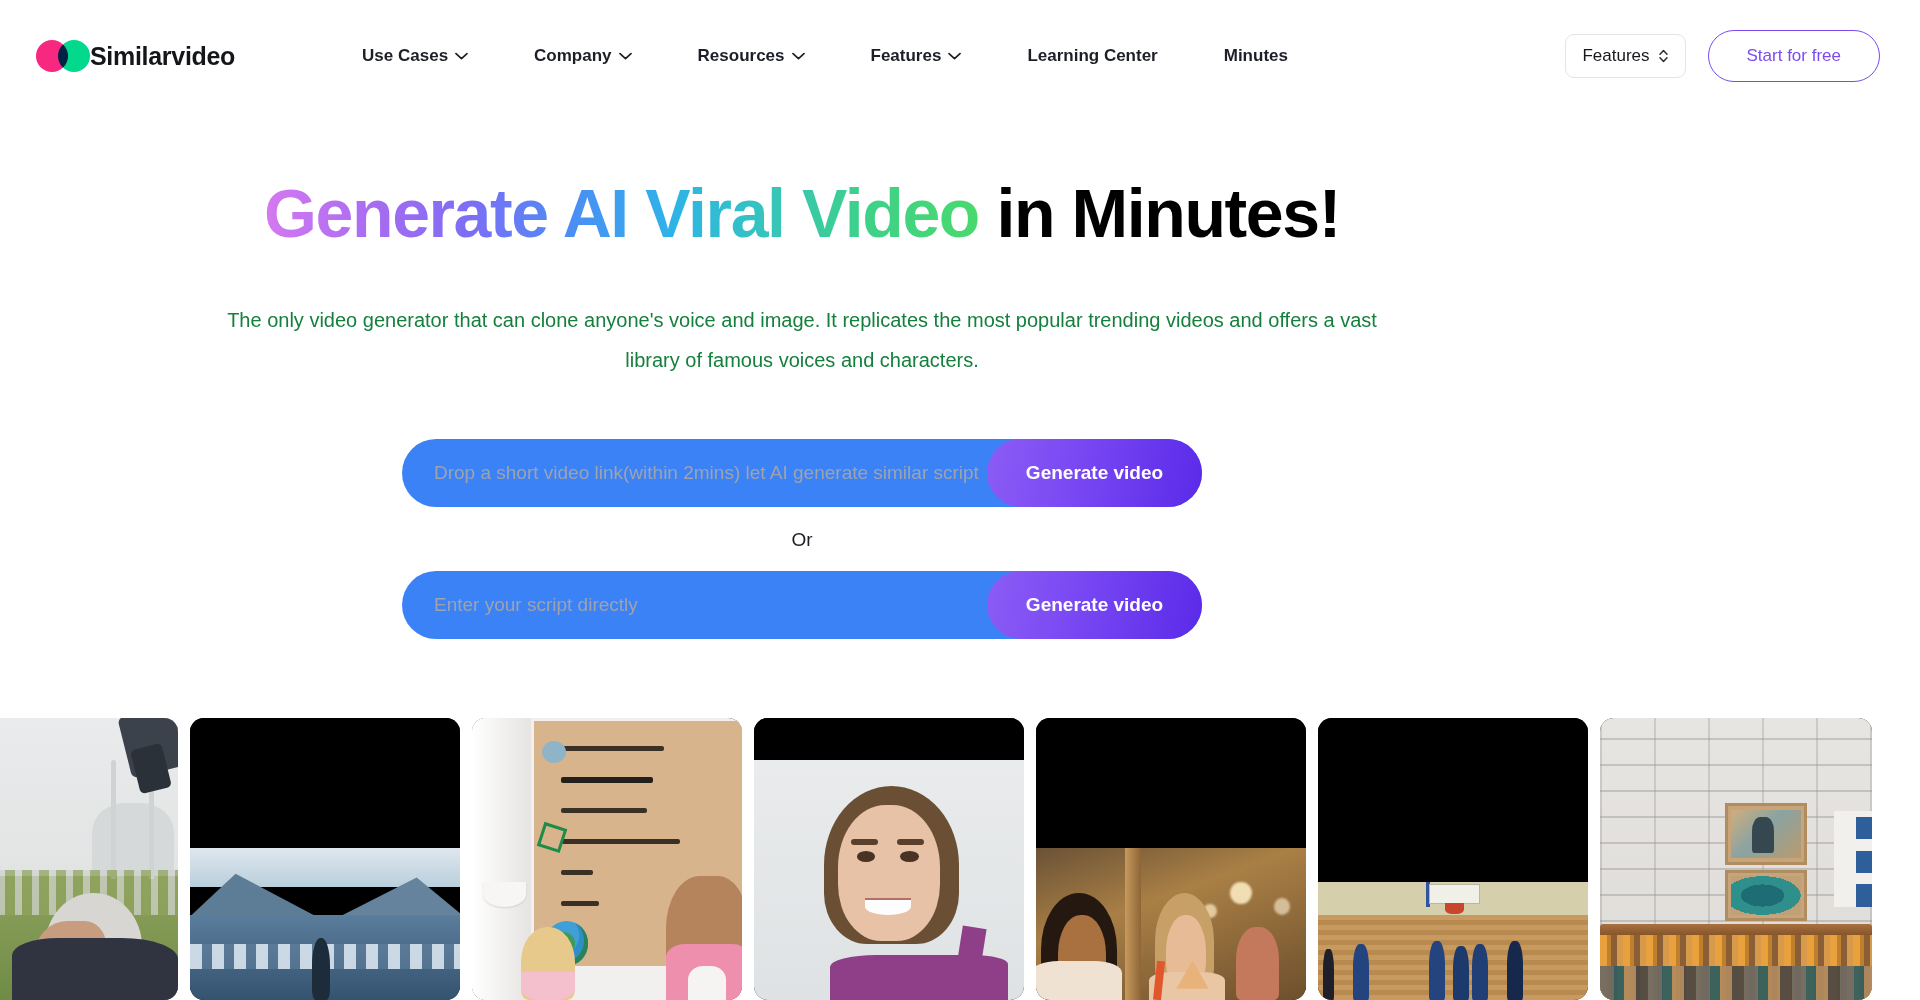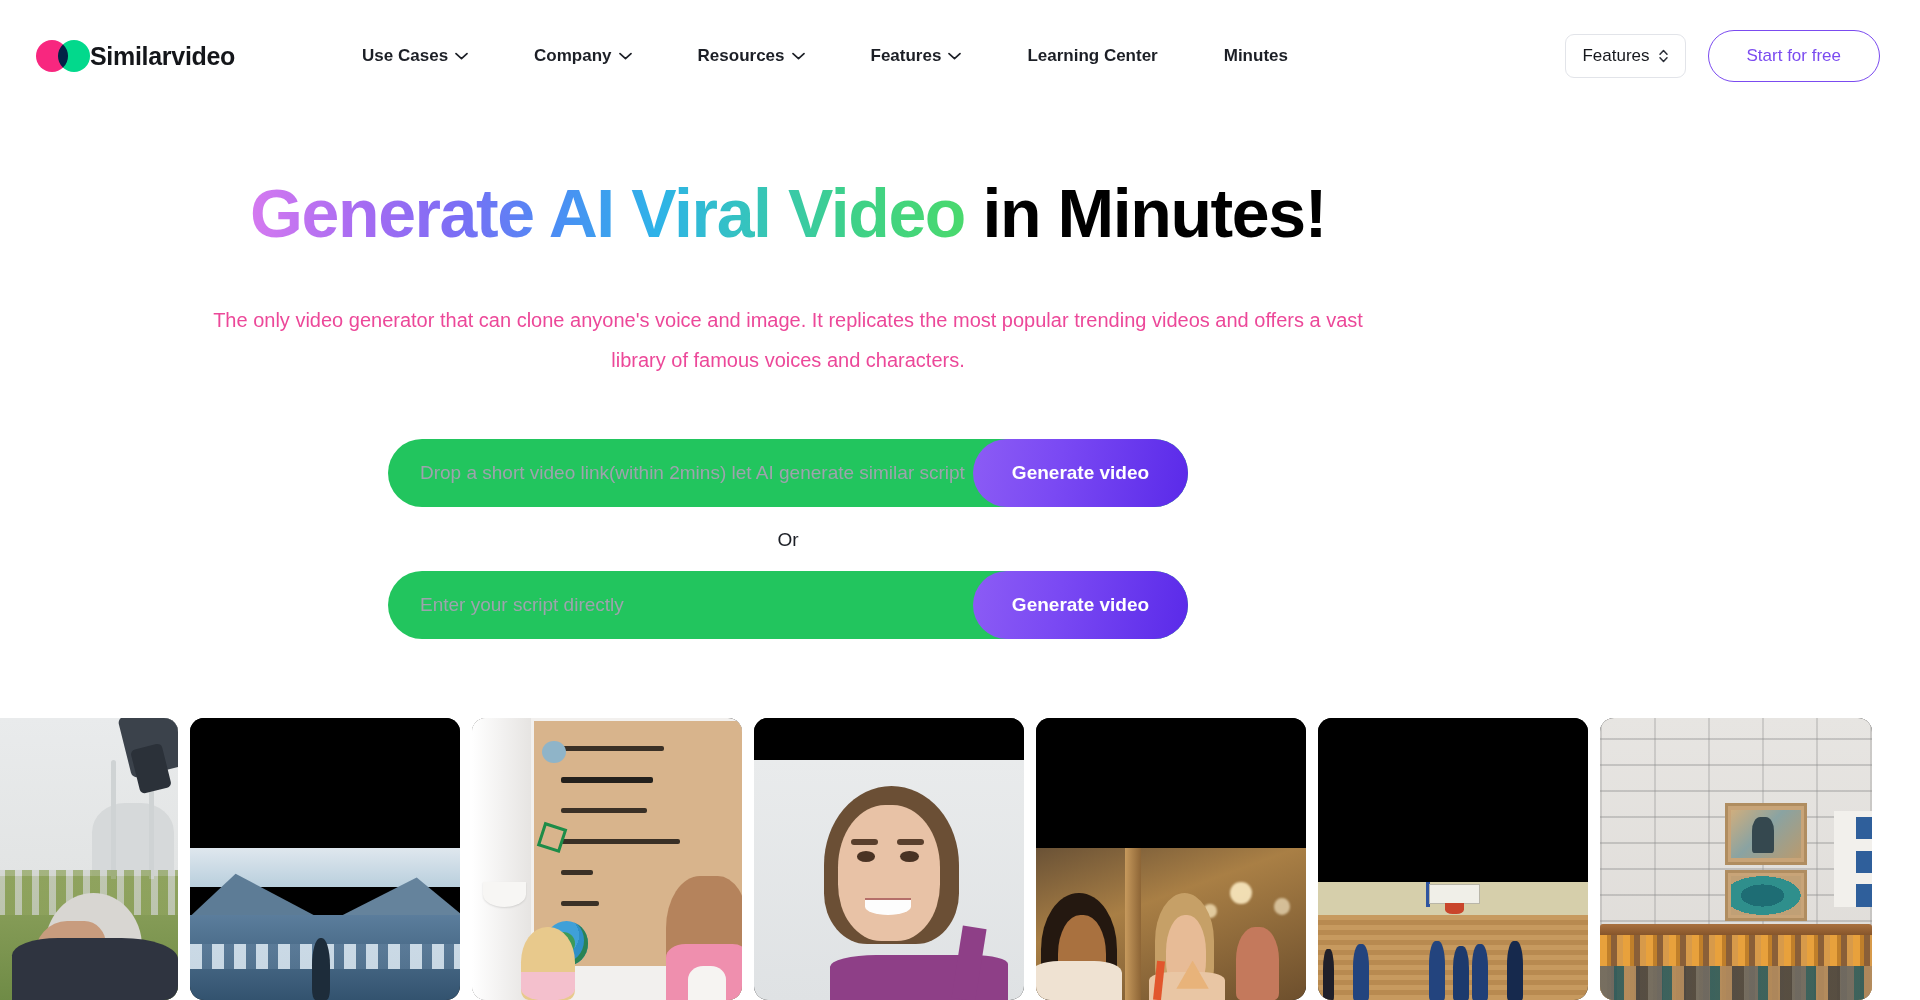--- a/index.html
+++ b/index.html
@@ -132,21 +132,21 @@
     color: #7b4bf0;
     font-size: 17px;
     font-weight: 400;
     white-space: nowrap;
     cursor: pointer;
   }
 
   
   .hero {
     position: absolute;
-    top: 112px; left: 0;
+    top: 112px; left: 14px;
     width: 1576px;
     text-align: center;
   }
 
   .headline {
     margin-top: 63px;
     font-size: 68px;
     line-height: 1.12;
     font-weight: 700;
     letter-spacing: -1.4px;
@@ -167,37 +167,37 @@
     background-clip: text;
     -webkit-text-fill-color: transparent;
     color: transparent;
   }
 
   .subhead {
     margin: 49px auto 0;
     width: 1190px;
     font-size: 20px;
     line-height: 40px;
-    color: #ec4899;
+    color: #15803d;
     font-weight: 400;
   }
 
   
   .input-block {
     margin-top: 59px;
     display: flex;
     flex-direction: column;
     align-items: center;
   }
 
   .input-row {
     position: relative;
     width: 800px;
     height: 68px;
-    background: #22c55e;
+    background: #3b82f6;
     border-radius: 999px;
     display: flex;
     align-items: center;
   }
   .input-row input {
     flex: 1;
     height: 100%;
     border: none;
     outline: none;
     background: transparent;

